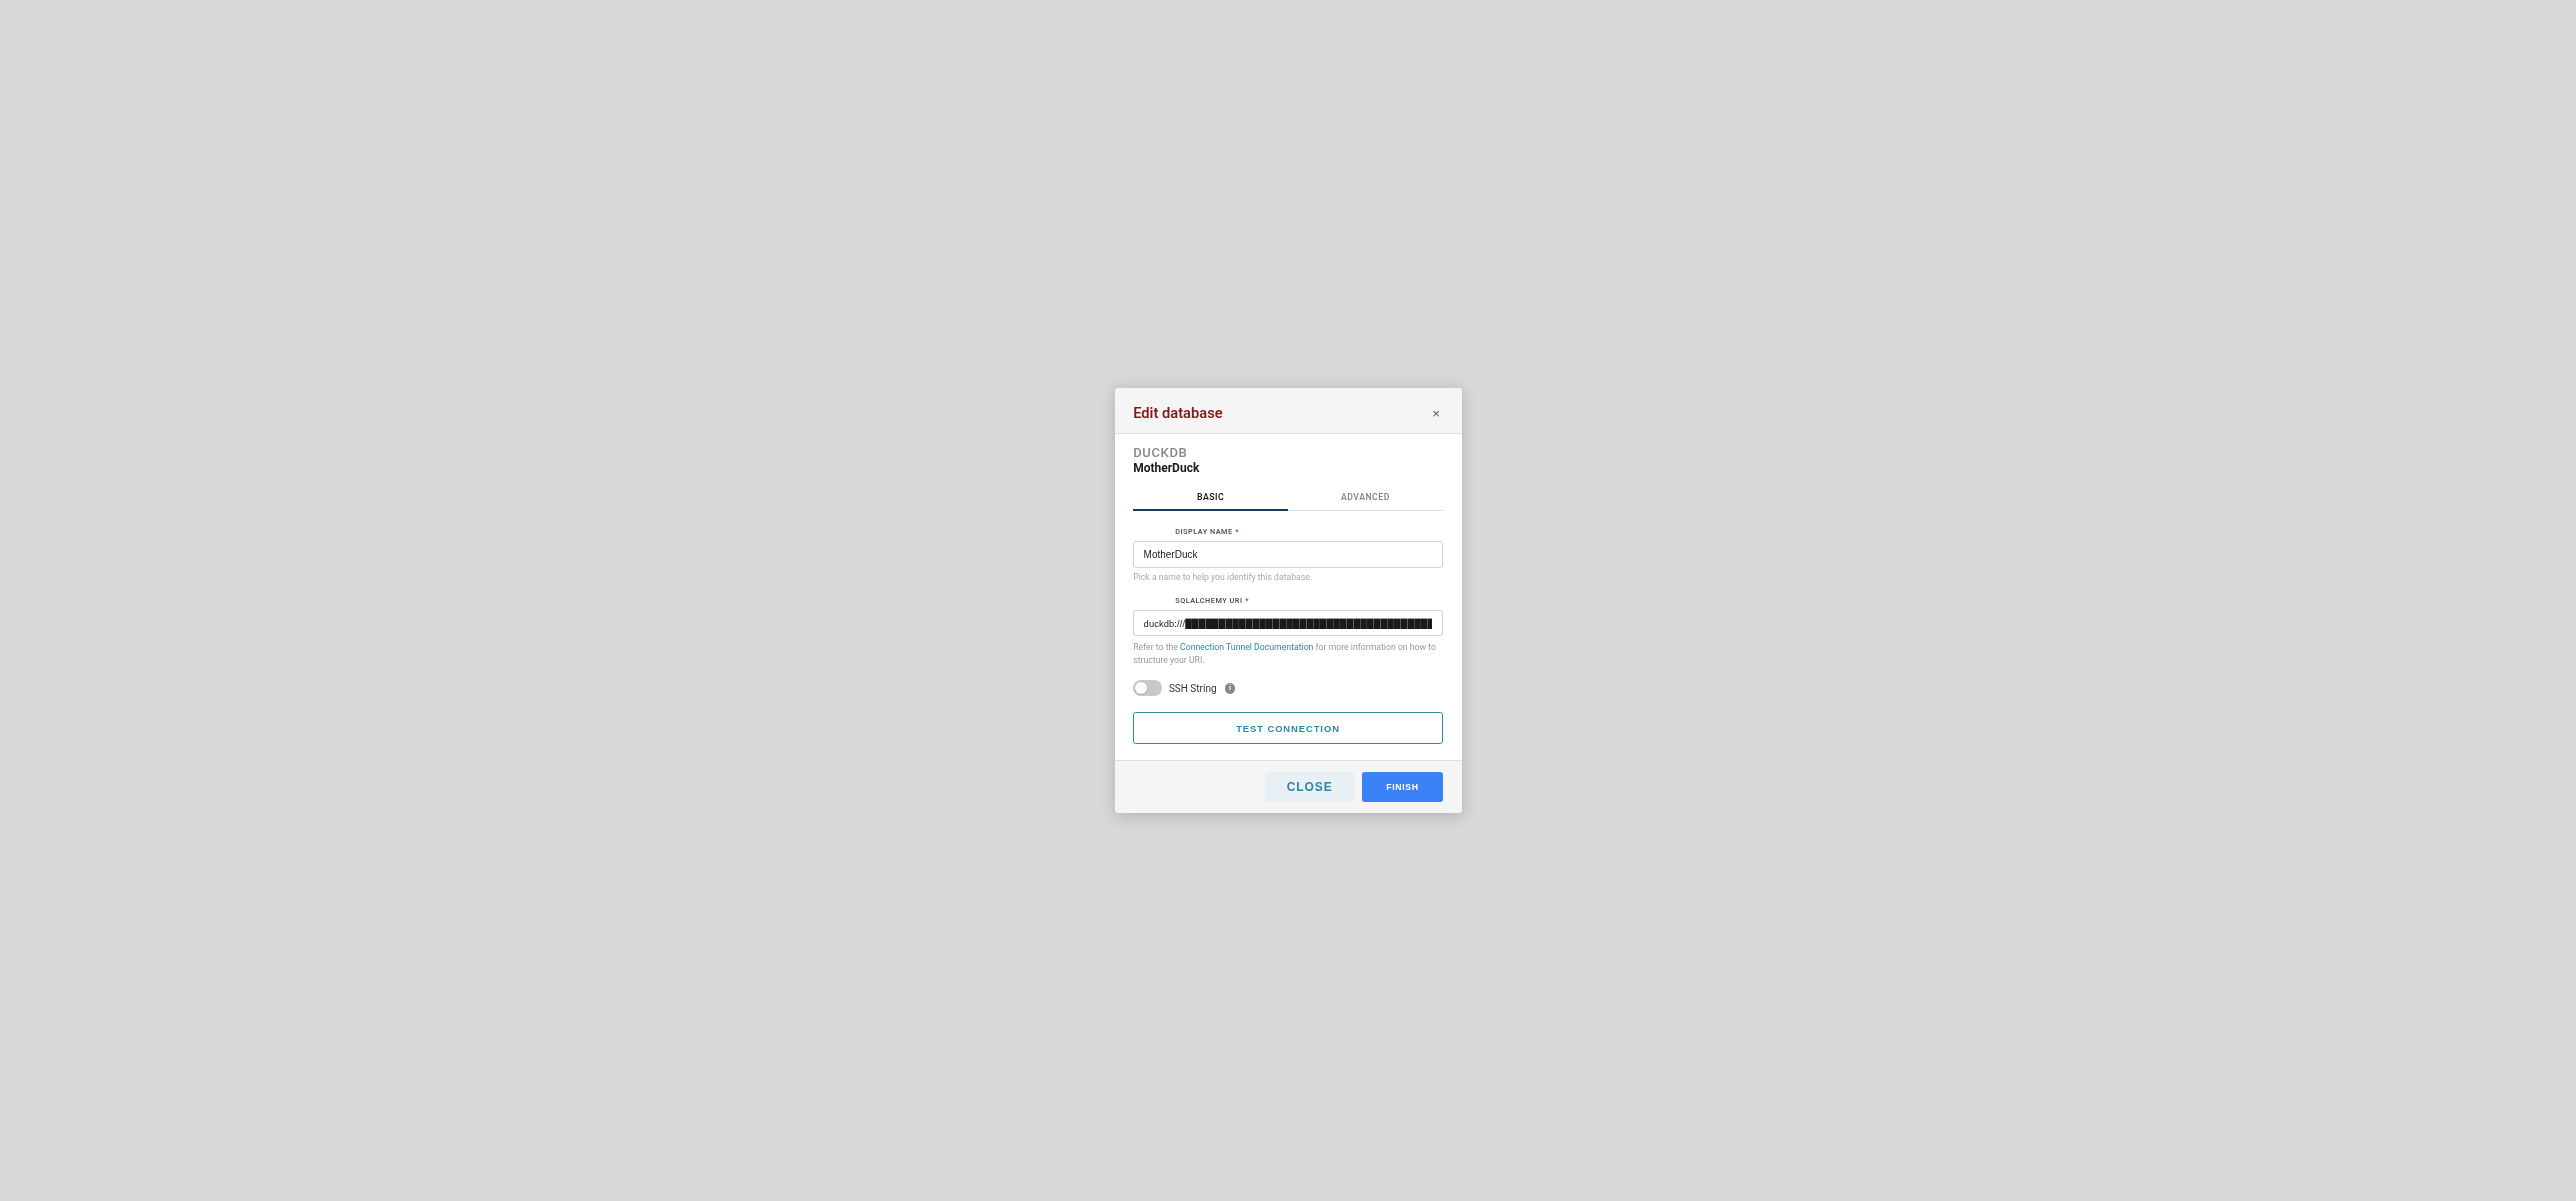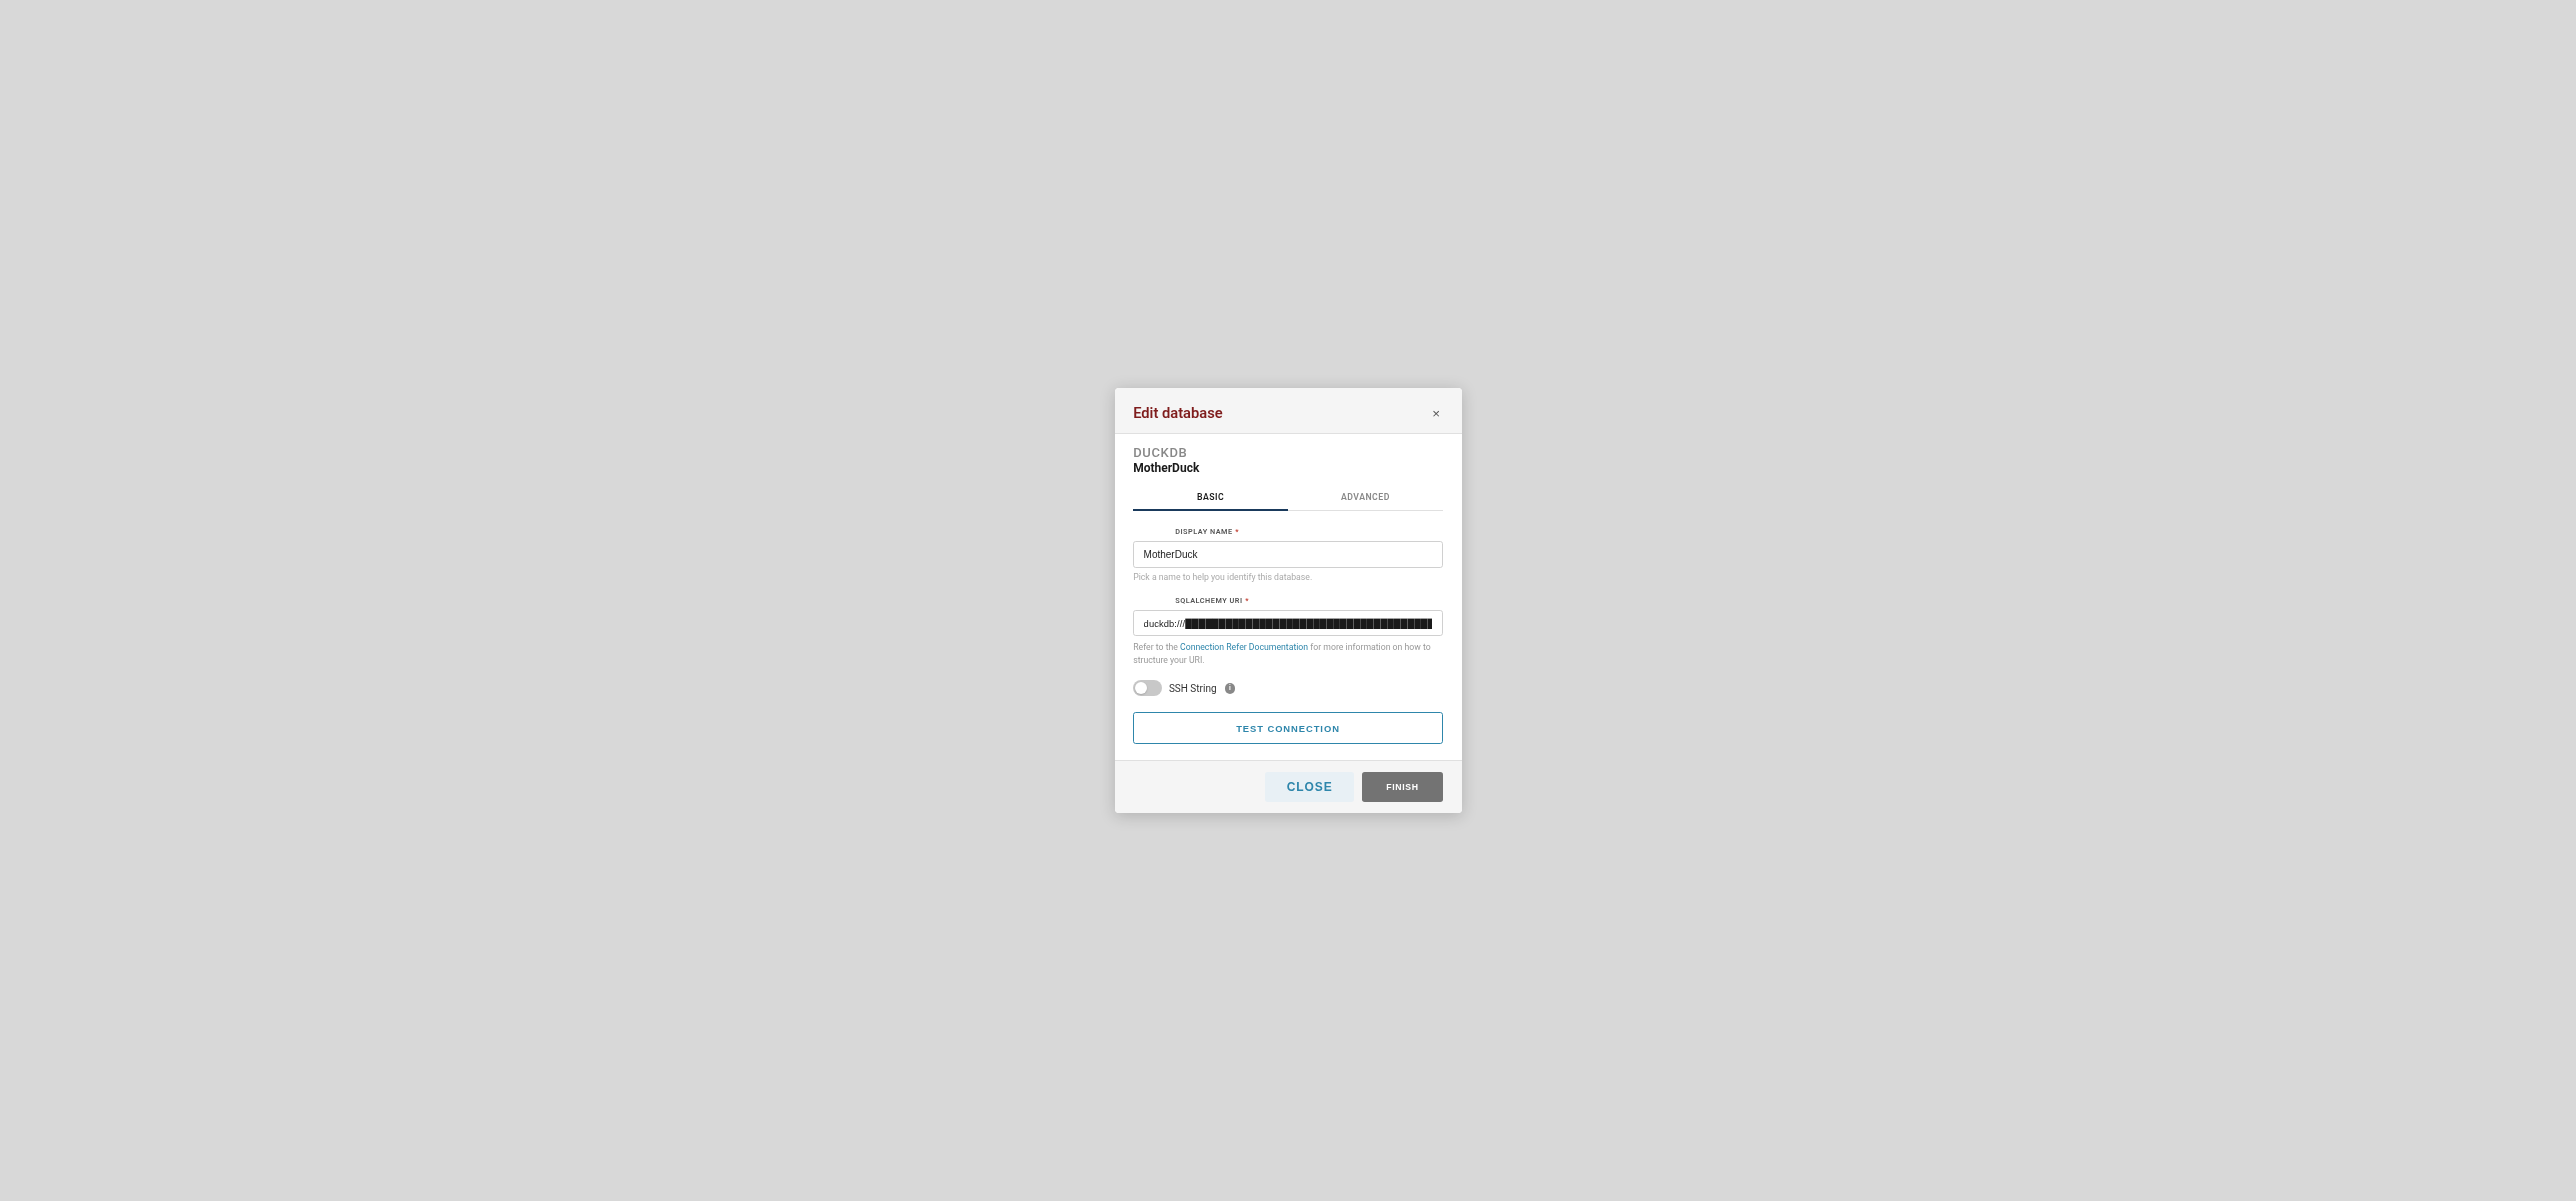--- a/index.html
+++ b/index.html
@@ -268,21 +268,21 @@
       padding: 8px 21.4px;
       font-size: 12px;
       font-weight: 700;
       letter-spacing: 0.08em;
       text-transform: uppercase;
       cursor: pointer;
       transition: background 0.15s;
     }
 
     .btn-finish {
-      background: #737373;
+      background: #3b82f6;
       border: none;
       color: #ffffff;
       border-radius: 2.7px;
       padding: 8px 24px;
       font-size: 8.7px;
       font-weight: 700;
       letter-spacing: 0.08em;
       text-transform: uppercase;
       cursor: pointer;
       transition: background 0.15s;
@@ -327,21 +327,21 @@
 
       
       <div class="field-group">
         <div class="field-label">
           <span>SQLALCHEMY URI</span>
           <span class="required-star">*</span>
         </div>
         <input type="text" class="field-input sqlalchemy-input" value="duckdb:///████████████████████████████████████████████████" style="color: rgb(26, 26, 26);">
         <div class="uri-hint">
           <span>Refer to the</span>
-          <a href="#">Connection Refer Documentation</a>
+          <a href="#">Connection Tunnel Documentation</a>
           <span>for more information on how to structure your URI.</span>
         </div>
       </div>
 
       
       <div class="ssh-tunnel-row">
         <label class="toggle-switch">
           <input type="checkbox" style="">
           <span class="toggle-slider"></span>
         </label>

